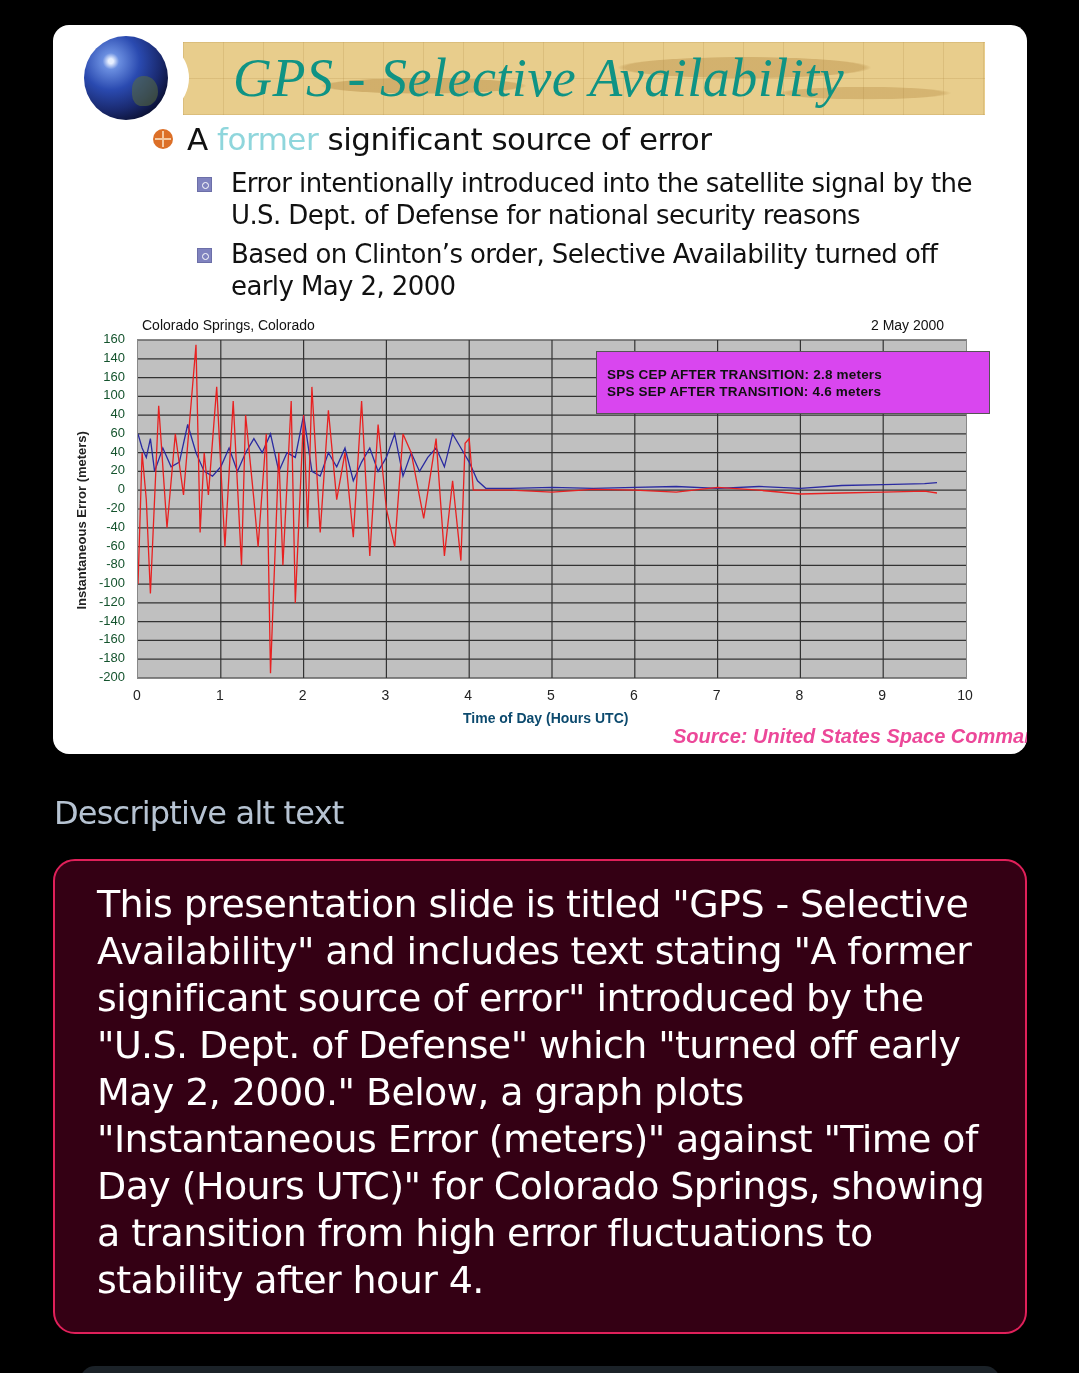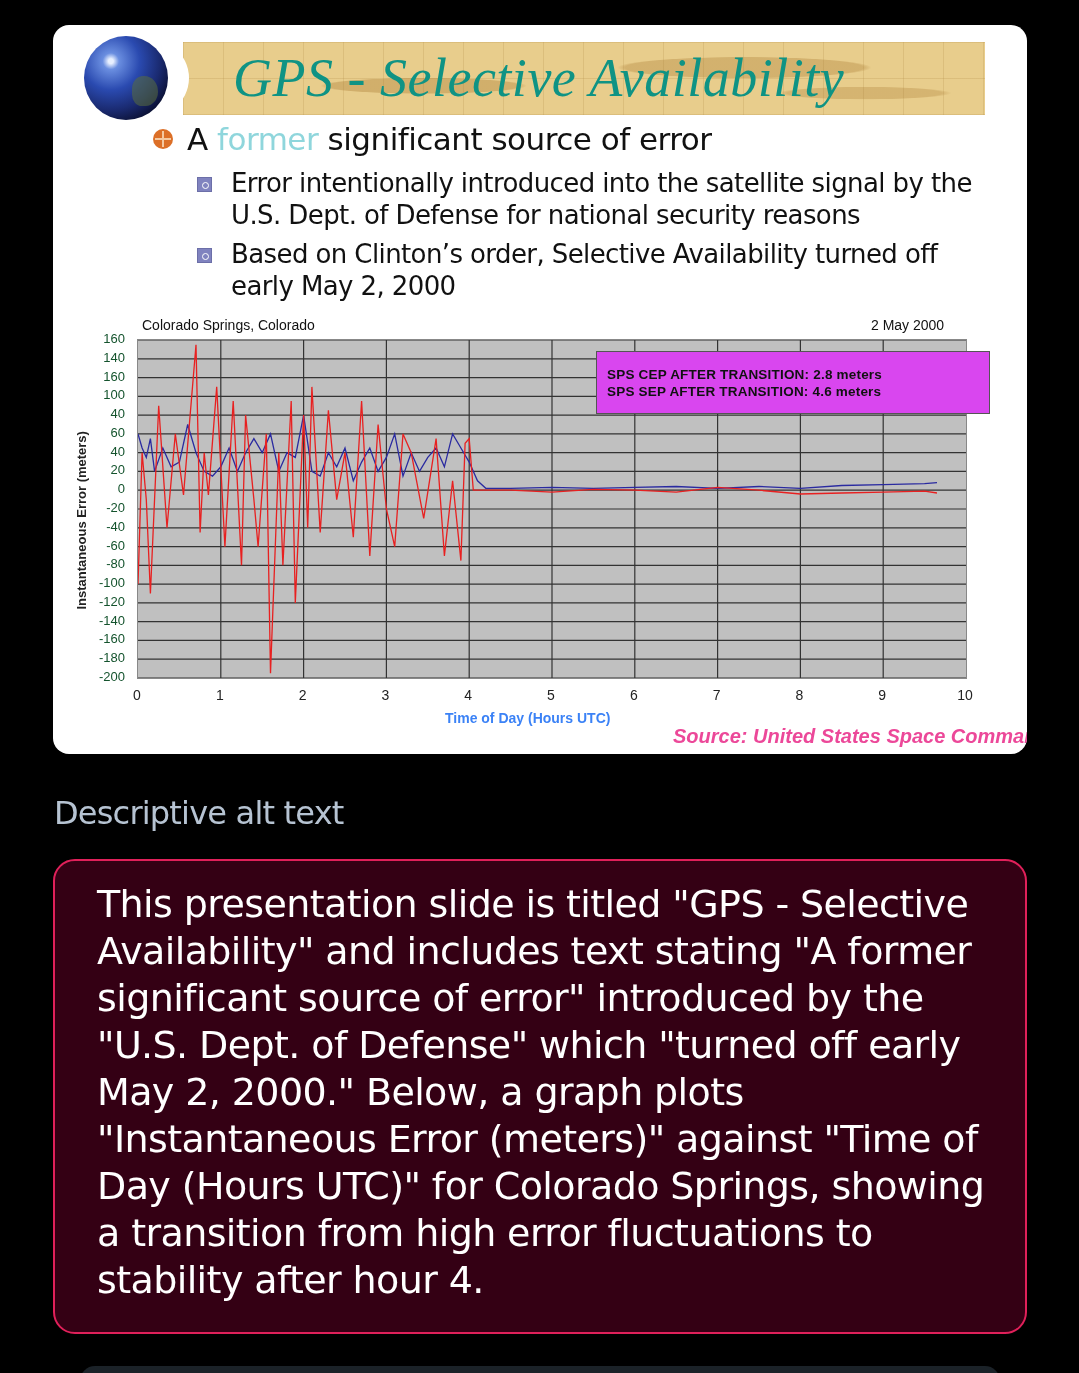--- a/index.html
+++ b/index.html
@@ -30,21 +30,21 @@
   .plot { position:absolute; left:84px; top:314px; width:828px; height:338px; background:#c0c0c0; border:1px solid #888; }
   .plot svg { position:absolute; left:0; top:0; }
   .ytick { position:absolute; right:0; width:50px; text-align:right; font-size:13px; color:#14532d; }
   .xtick { position:absolute; font-size:14px; color:#222; width:30px; text-align:center; }
   .legend { position:absolute; left:212px; top:317px; width:248px; height:44px; background:#fff; border:1px solid #555; font-size:15.5px; color:#222; }
   .legend-row { position:absolute; left:4px; white-space:nowrap; }
   .legend-line { display:inline-block; width:24px; height:1.5px; vertical-align:middle; margin-right:4px; }
   .annot { position:absolute; left:543px; top:326px; width:348px; height:61px; background:#d946ef; border:1px solid #555; font-size:13.5px; font-weight:bold; color:#111;padding-left:44px; }
   .annot div { position:absolute; left:10px; white-space:nowrap; letter-spacing:0.2px; }
   .yaxis-title { position:absolute; left:-52px; top:497px; transform:rotate(-90deg); font-size:13px; font-weight:bold; color:#222; white-space:nowrap; width:160px; text-align:center; }
-  .xaxis-title { position:absolute; left:392px; top:685px; font-size:14px; font-weight:bold; color:#3b82f6; white-space:nowrap; }
+  .xaxis-title { position:absolute; left:410px; top:685px; font-size:14px; font-weight:bold; color:#0c4a6e; white-space:nowrap; }
   .source { position:absolute; left:620px; top:700px; font-size:20px; font-weight:bold; font-style:italic; color:#ec4899; white-space:nowrap; }
 
   .section-heading { position:absolute; left:54px; top:794px; font-size:32px; color:#b6c3d2; font-family:"DejaVu Sans", sans-serif; letter-spacing:-0.8px; }
   .alt-box { position:absolute; left:53px; top:859px; width:970px; height:471px; background:#340014; border:2px solid #e0205a; border-radius:22px; }
   .alt-text { position:absolute; left:42px; top:20px; width:900px; font-size:38px; line-height:47px; color:#fff; font-family:"DejaVu Sans", sans-serif; letter-spacing:-0.6px; }
   .next-card { position:absolute; left:80px; top:1366px; width:920px; height:30px; background:#1b2228; border-radius:22px; }
 </style>
 </head>
 <body>
 

